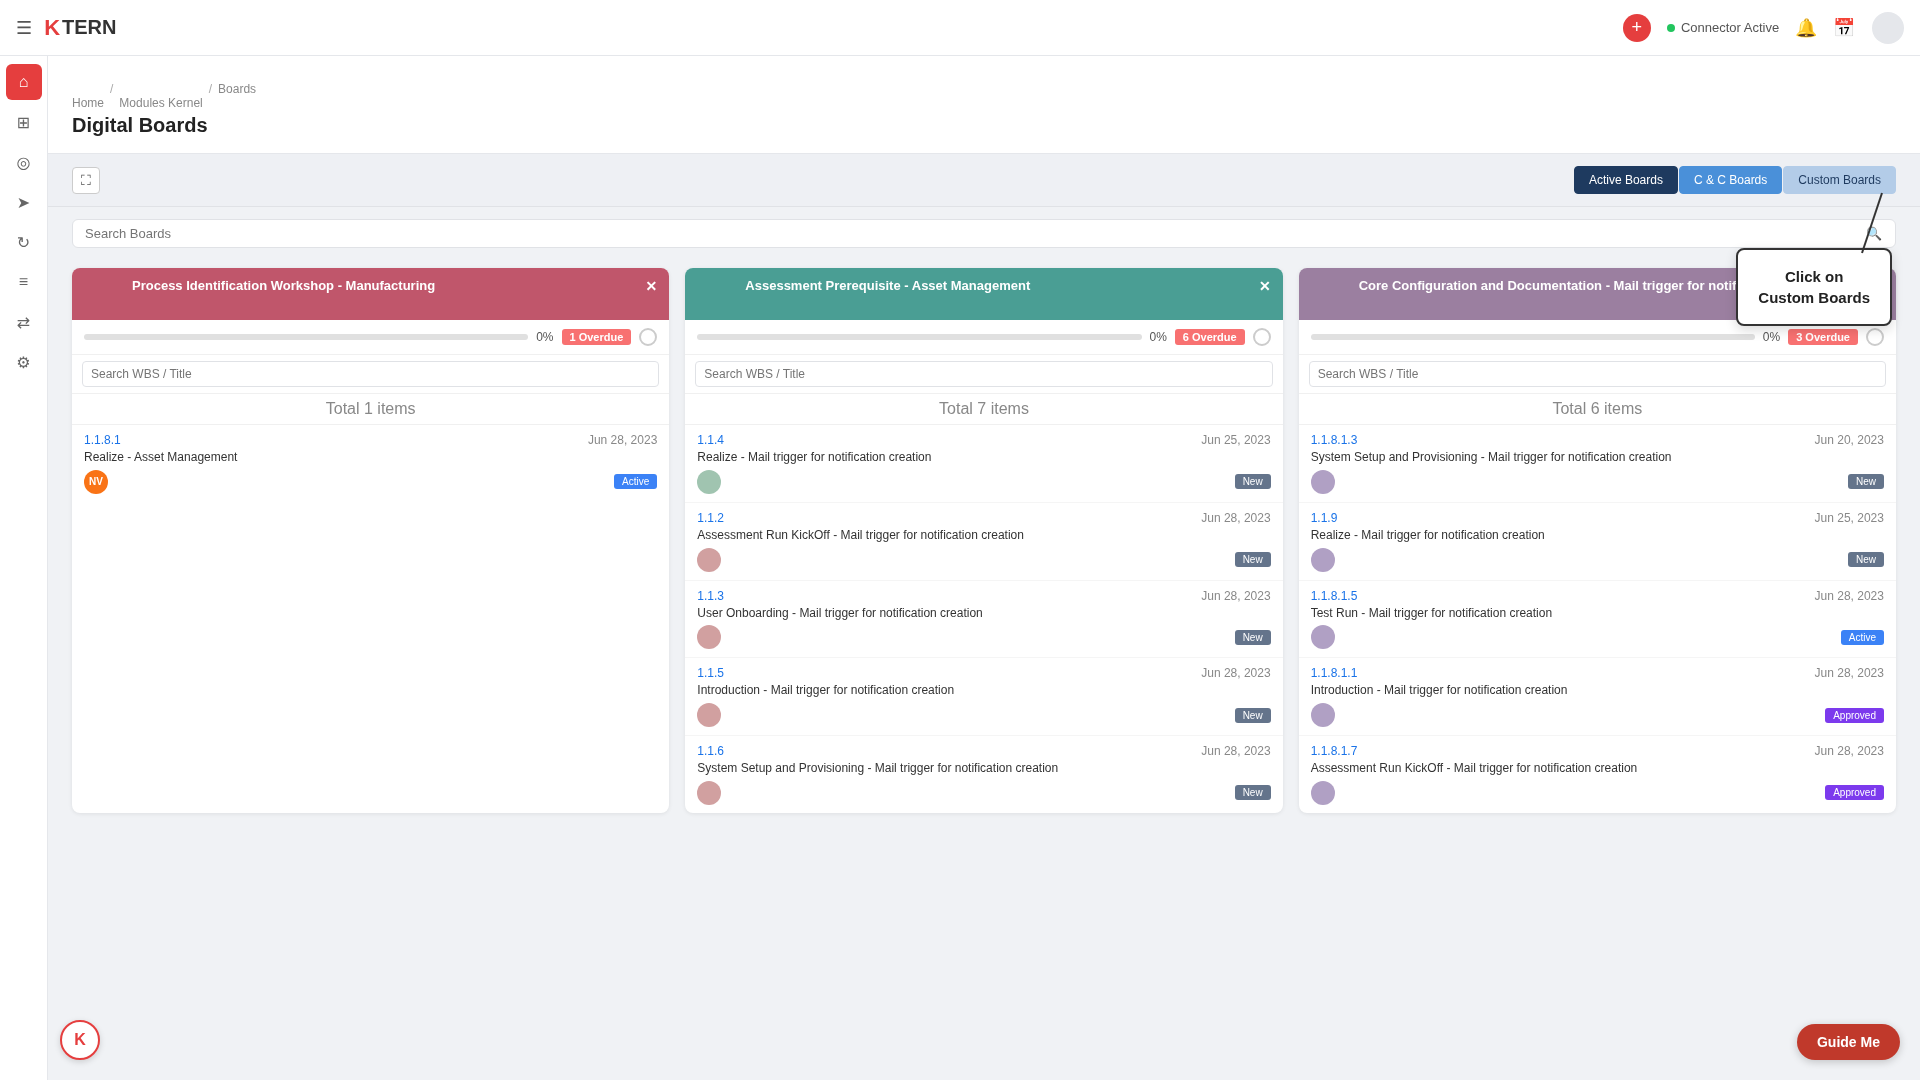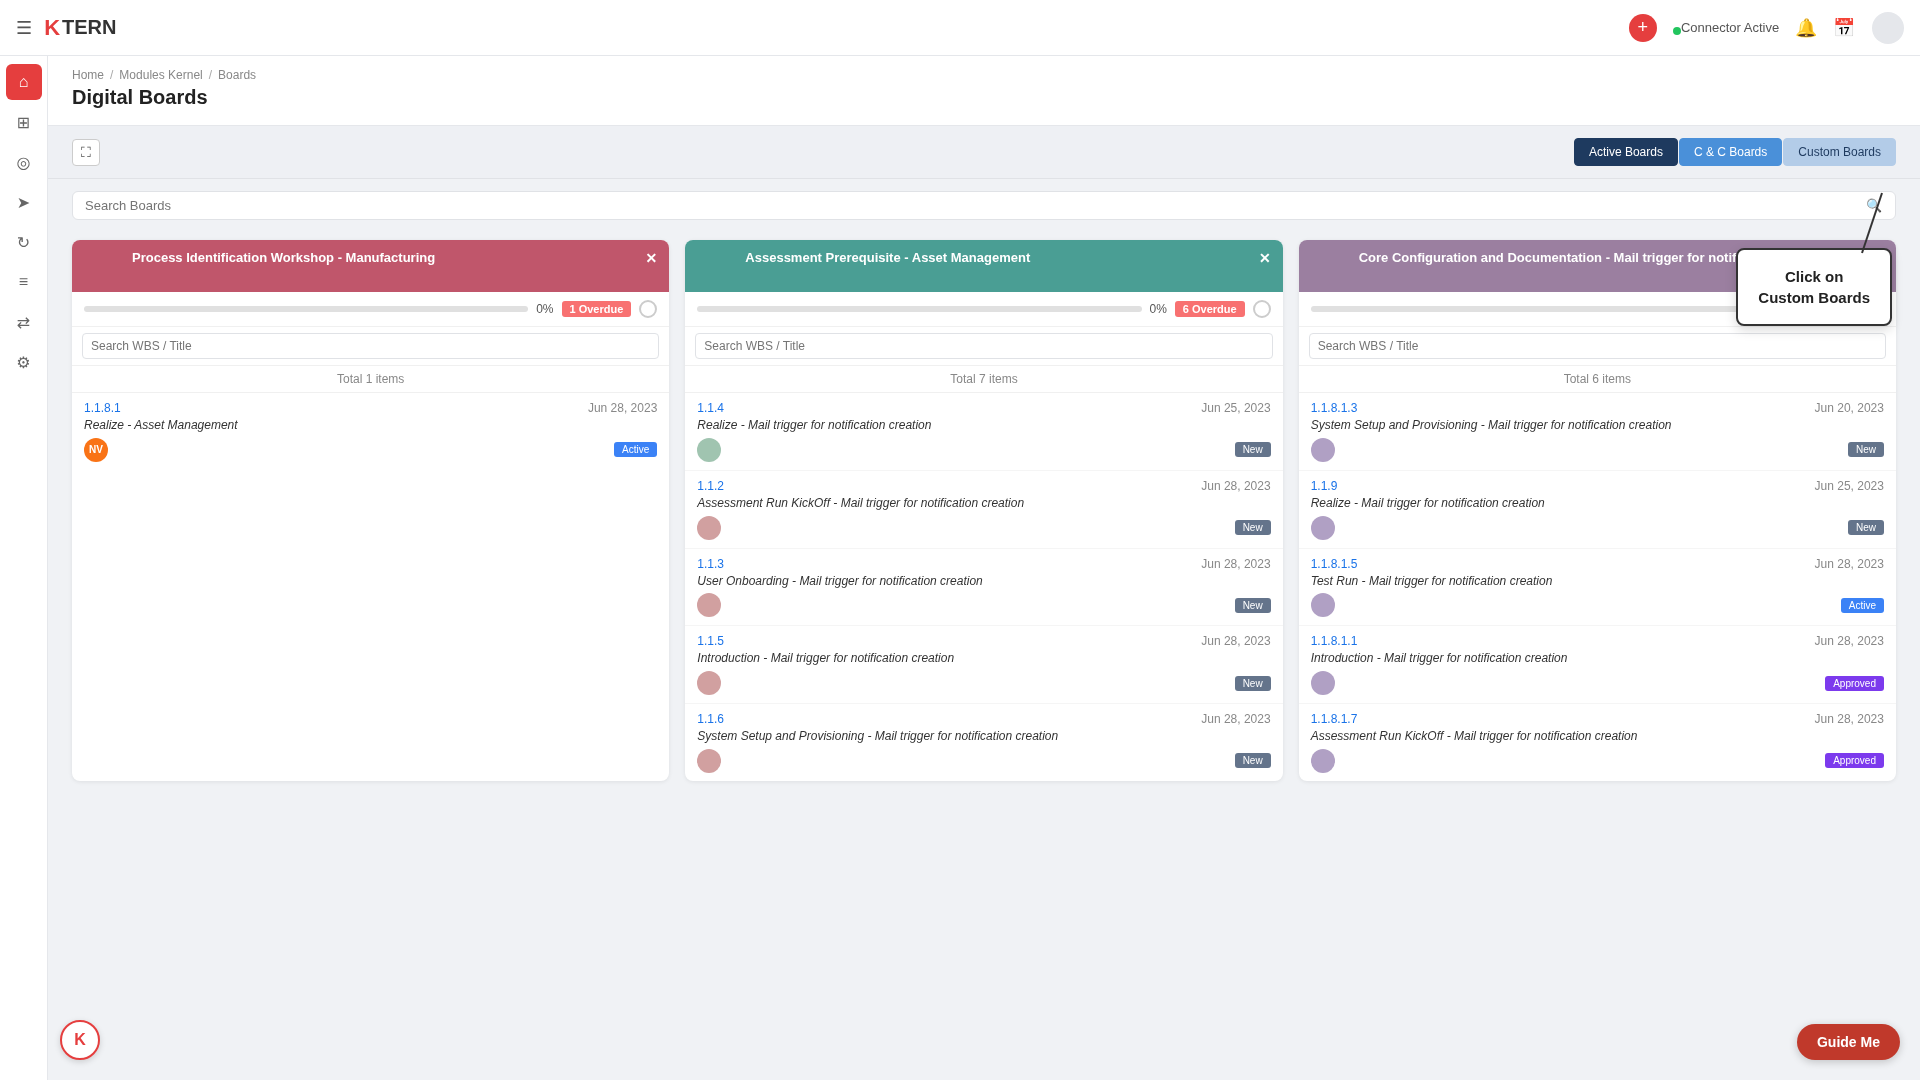--- a/index.html
+++ b/index.html
@@ -10,21 +10,21 @@
       display: flex; align-items: center; justify-content: space-between;
       background: #fff; border-bottom: 1px solid #e5e7eb;
       padding: 0 16px; height: 56px; position: relative; z-index: 100;
     }
     .topnav-left { display: flex; align-items: center; gap: 12px; }
     .hamburger-icon { cursor: pointer; font-size: 18px; color: #555; }
     .logo { display: flex; align-items: center; gap: 2px; font-size: 20px; font-weight: 700; }
     .logo-k { color: #e53e3e; font-size: 22px; }
     .logo-tern { color: #333; }
     .topnav-right { display: flex; align-items: center; gap: 16px; }
-    .connector-status { display: flex; align-items: flex-end; font-size: 13px; color: #555; }
+    .connector-status { display: flex; align-items: center; gap: 6px; font-size: 13px; color: #555; }
     .dot-active { width: 8px; height: 8px; border-radius: 50%; background: #22c55e; }
     .topnav-icon { font-size: 18px; color: #666; cursor: pointer; }
     .user-avatar-placeholder { width: 32px; height: 32px; border-radius: 50%; background: #e5e7eb; }
     .plus-btn { width: 28px; height: 28px; border-radius: 50%; background: #e53e3e; color: #fff; border: none; font-size: 18px; cursor: pointer; display: flex; align-items: center; justify-content: center; }
 
     
     .app-layout { display: flex; height: calc(100vh - 56px); }
 
     
     .left-sidebar {
@@ -33,21 +33,21 @@
     }
     .sidebar-icon { width: 36px; height: 36px; display: flex; align-items: center; justify-content: center; border-radius: 6px; cursor: pointer; color: #666; font-size: 16px; }
     .sidebar-icon.active-red { background: #e53e3e; color: #fff; }
 
     
     .main-content { flex: 1; overflow: auto; background: #f0f2f5; }
 
     
     .page-header { background: #fff; padding: 12px 24px 16px; border-bottom: 1px solid #e5e7eb; }
     .breadcrumb { display: flex; align-items: center; gap: 6px; font-size: 12px; color: #888; margin-bottom: 4px; }
-    .breadcrumb a { color: #888; text-decoration: none; }
+    .breadcrumb a { color: #888; text-decoration: none; margin-top: 28px; }
     .breadcrumb-sep { color: #aaa; }
     .page-title { font-size: 20px; font-weight: 600; color: #222; }
 
     
     .boards-toolbar {
       background: #eef0f4; padding: 12px 24px; display: flex; align-items: center; justify-content: space-between;
       border-bottom: 1px solid #e0e2e6;
     }
     .toolbar-left { display: flex; align-items: center; gap: 8px; }
     .fullscreen-btn {
@@ -99,30 +99,30 @@
     .progress-pct { font-size: 12px; color: #555; font-weight: 500; }
     .overdue-badge { background: #f87171; color: #fff; padding: 2px 8px; border-radius: 3px; font-size: 11px; font-weight: 600; }
     .circle-icon { width: 18px; height: 18px; border-radius: 50%; border: 2px solid #ccc; flex-shrink: 0; }
 
     
     .board-inner-search { padding: 6px 10px; border-bottom: 1px solid #f0f0f0; }
     .board-search-input {
       width: 100%; border: 1px solid #e0e2e6; border-radius: 4px; padding: 5px 8px;
       font-size: 12px; color: #666; outline: none;
     }
-    .board-total { font-size: 12px; color: #888; text-align: center; padding: 6px 0; border-bottom: 1px solid #f0f0f0; }
+    .board-total { font-size: 16px; color: #888; text-align: center; padding: 6px 0; border-bottom: 1px solid #f0f0f0; }
 
     
     .task-list { }
     .task-item { padding: 8px 12px; border-bottom: 1px solid #f5f5f5; }
     .task-item:last-child { border-bottom: none; }
     .task-meta { display: flex; justify-content: space-between; align-items: center; margin-bottom: 2px; }
     .task-wbs { font-size: 12px; color: #1a73e8; font-weight: 500; }
     .task-date { font-size: 12px; color: #888; }
-    .task-title { font-size: 12px; color: #333; line-height: 1.4; margin-bottom: 4px; font-style: italic; }
+    .task-title { font-size: 12px; color: #333; line-height: 1.4; margin-bottom: 4px; }
     .task-footer { display: flex; align-items: center; justify-content: space-between; }
     .avatar-initials { width: 24px; height: 24px; border-radius: 50%; background: #f97316; color: #fff; font-size: 10px; font-weight: 700; display: flex; align-items: center; justify-content: center; }
     .status-badge { padding: 2px 8px; border-radius: 3px; font-size: 10px; font-weight: 500; }
     .status-active { background: #3b82f6; color: #fff; }
     .status-new { background: #64748b; color: #fff; margin-left: 26px; }
     .status-approved { background: #7c3aed; color: #fff; }
 
     
     .tooltip-callout {
       position: fixed;

